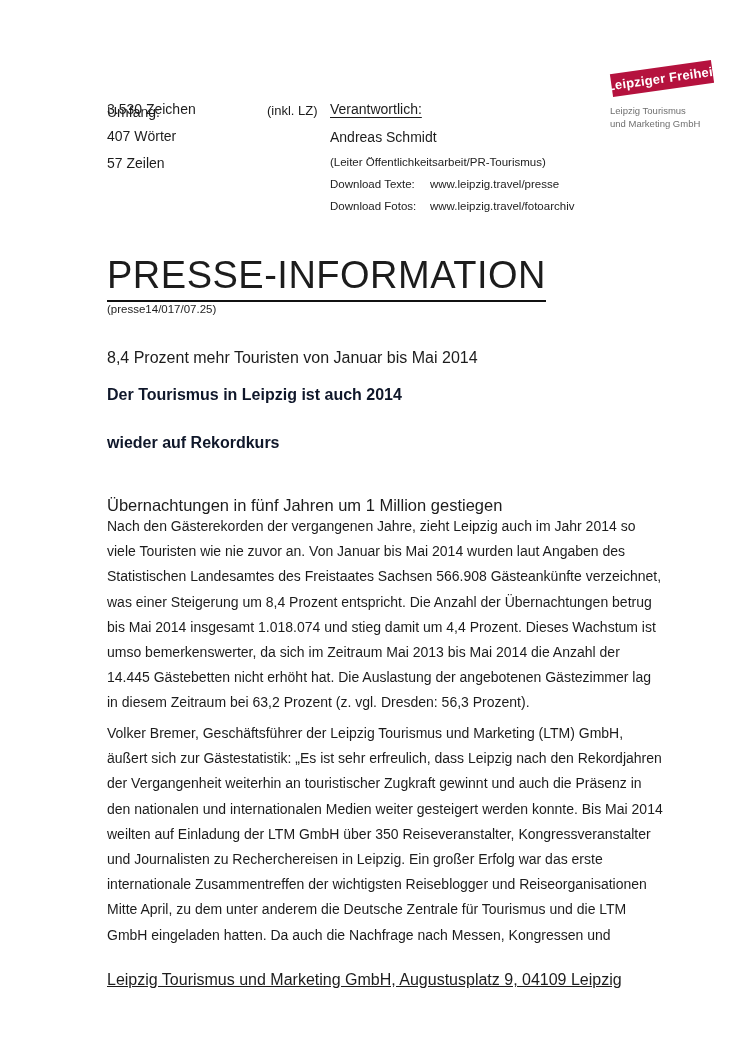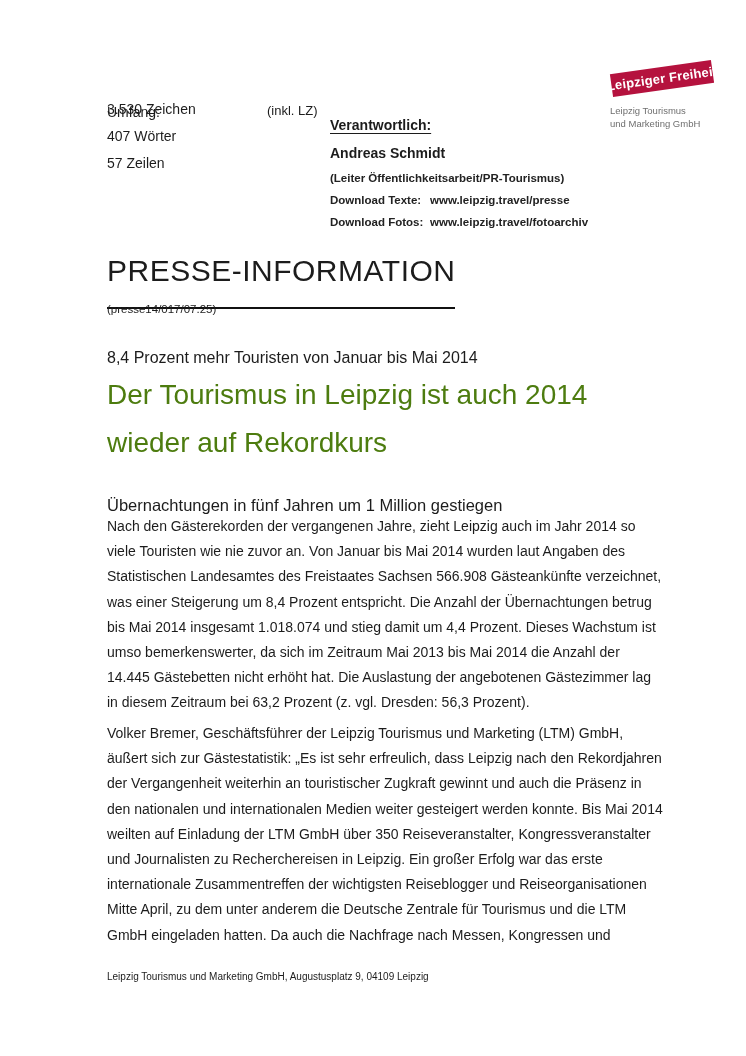--- a/index.html
+++ b/index.html
@@ -26,21 +26,21 @@
     font-size:14px;
   }
   .stat-row { position:relative; height:27px; line-height:27px; white-space:nowrap; }
   .stat-suffix {
     position:absolute;
     left:calc(50% + 48px);
     top:1px;
     font-size:13px;
     white-space:nowrap;
   }
-  .resp-col { left:330px; top:112px; white-space:nowrap;font-weight:bold; }
+  .resp-col { left:330px; top:96px; white-space:nowrap; }
   .resp-label {
     font-size:14px; line-height:27px;
     text-decoration:underline; text-underline-offset:3px;
   }
   .resp-name { font-size:14px; line-height:28px; }
   .small-line { font-size:11.5px; line-height:22px; color:#222; }
   .dl-label { display:inline-block; width:100px; }
 
   
   .logo-badge {
@@ -59,49 +59,49 @@
   .logo-org {
     left:610px; top:104px;
     font-size:9.5px; line-height:13px;
     color:#6f6f6f;
     white-space:pre-line;
   }
 
   
   .doc-type {
     left:107px; top:254px;
-    font-size:30px;
+    font-size:38px;
     letter-spacing:0.5px;
     line-height:1.15;
     border-bottom:2px solid #111;
-    padding-bottom:18px;
+    padding-bottom:2px;
     display:inline-block;
     white-space:nowrap;
   }
   .doc-ref { left:107px; top:303px; font-size:11.5px; }
   .kicker  { left:107px; top:349px; font-size:16px; }
   .headline {
     left:107px; top:371px;
     width:620px;
-    font-size:28px; font-weight:normal;
+    font-size:16px; font-weight:bold;
     line-height:47.5px;
     white-space:pre-line;
-    color:#4d7c0f;
+    color:#0f172a;
   }
   .subtitle { left:107px; top:469px; font-size:16.5px;margin-top:27px; }
   .body-para {
     left:107px;
     width:600px;
     font-size:14px;
     line-height:25.2px;
     white-space:pre-line;
   }
   .para-1 { top:514px; }
   .para-2 { top:721px; }
-  .footer-line { left:107px; top:971px; font-size:10px; }
+  .footer-line { left:107px; top:971px; font-size:16px;text-decoration:underline; }
 </style>
 </head>
 <body>
 
 <div class="page">
 
   <div class="abs umfang-label">Umfang:</div>
 
   <div class="abs stats-col">
     <div class="stat-row">

